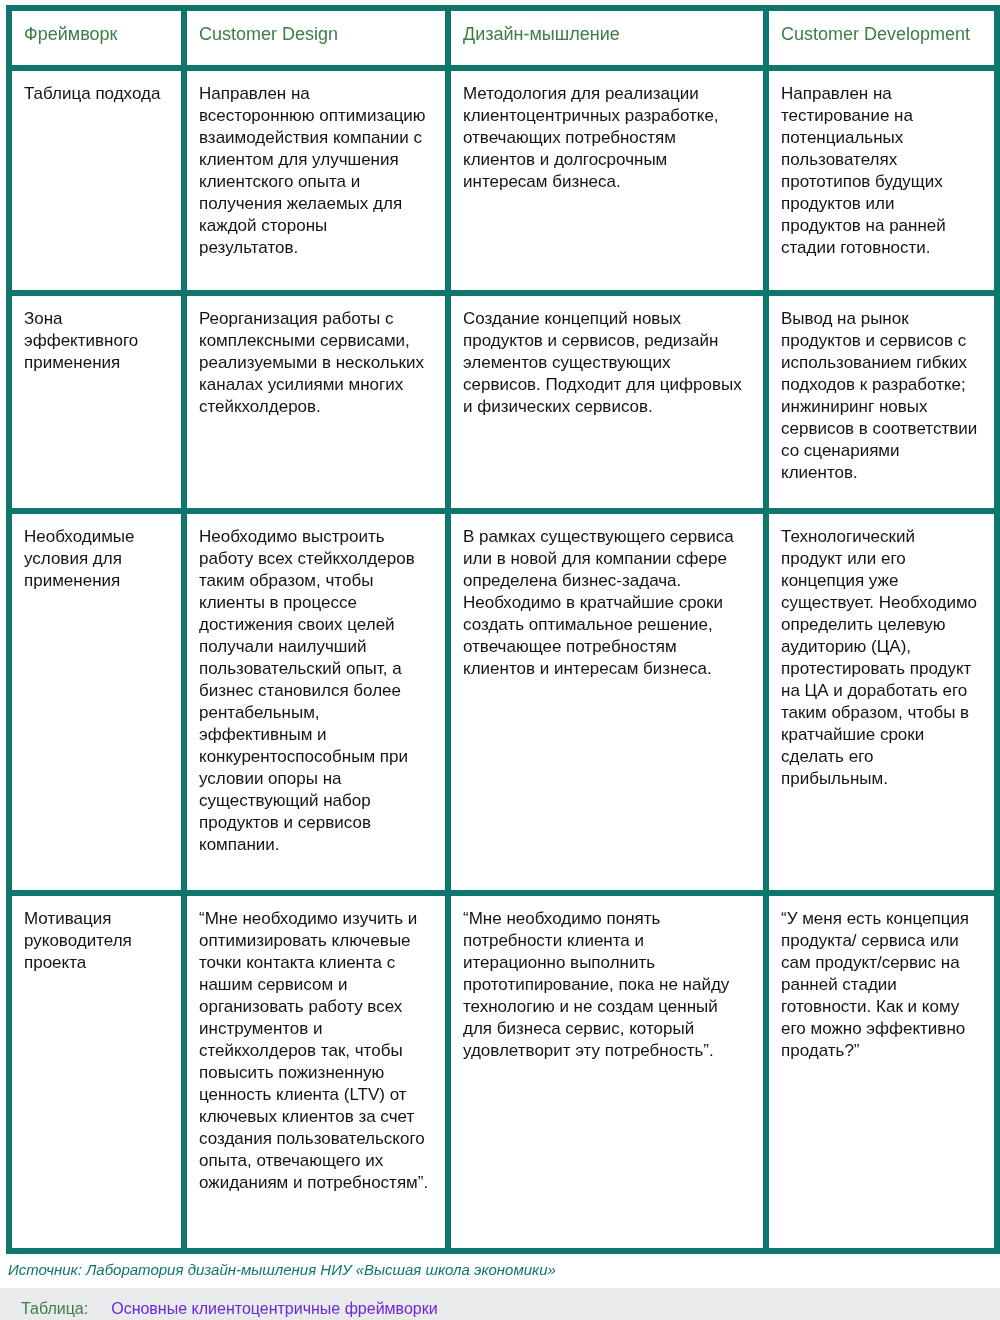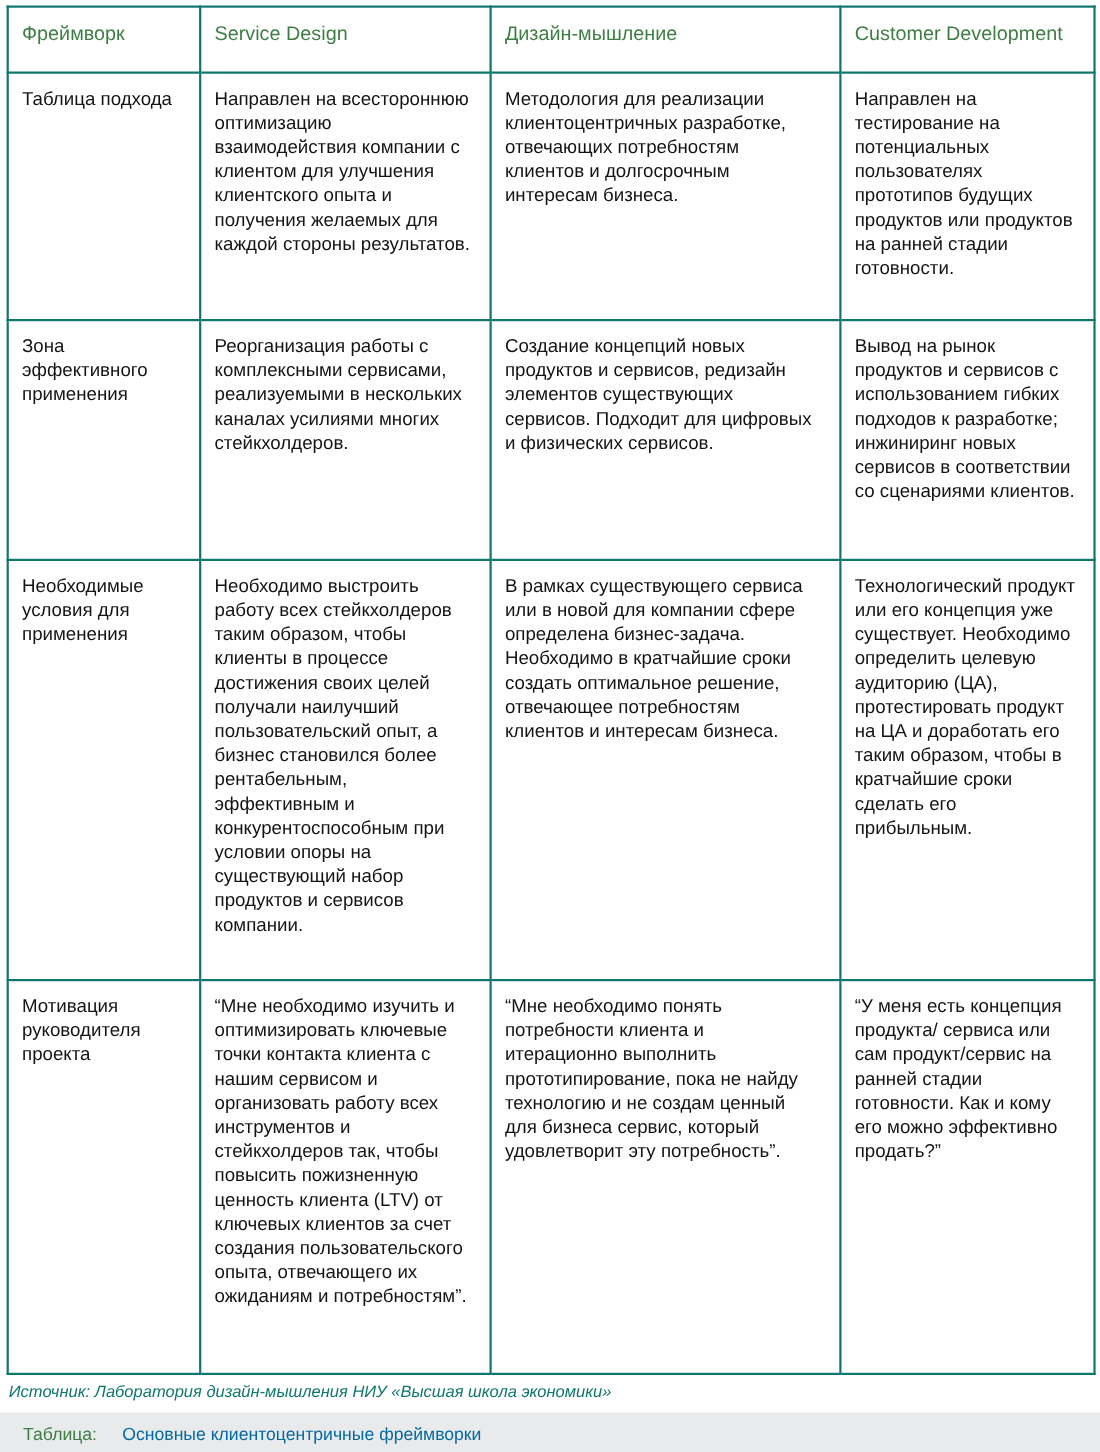--- a/index.html
+++ b/index.html
@@ -17,21 +17,21 @@
     background: #ffffff;
   }
   table.frameworks {
     border-collapse: collapse;
     margin: 5px 6px 0 6px;
     width: 988px;
     table-layout: fixed;
   }
   table.frameworks th,
   table.frameworks td {
-    border: 2px solid #0f766e;
+    border: 6px solid #0f766e;
     vertical-align: top;
     text-align: left;
     padding: 12px 16px 12px 12px;
     font-size: 17px;
     line-height: 22px;
     font-weight: normal;
     word-wrap: break-word;
   }
   table.frameworks thead tr { height: 60px; }
   tr.r1 { height: 225px; }
@@ -63,38 +63,38 @@
     display: flex;
     align-items: center;
     padding-left: 21px;
     box-sizing: border-box;
     font-size: 16px;
   }
   .caption-label {
     color: var(--accent, #3e7e44);
     margin-right: 23px;
   }
-  .caption-text { color: #0369a1; }
+  .caption-text { color: #6d28d9; }
 </style>
 </head>
 <body>
 
 <div class="page">
 
   <table class="frameworks">
     <colgroup>
       <col style="width:175px">
       <col style="width:264px">
       <col style="width:318px">
       <col style="width:231px">
     </colgroup>
     <thead>
       <tr>
         <th>Фреймворк</th>
-        <th>Service Design</th>
+        <th>Customer Design</th>
         <th>Дизайн-мышление</th>
         <th class="th-narrow">Customer Development</th>
       </tr>
     </thead>
     <tbody>
       <tr class="r1">
         <td class="row-label">Таблица подхода</td>
         <td>Направлен на всестороннюю оптимизацию взаимодействия компании с клиентом для улучшения клиентского опыта и получения желаемых для каждой стороны результатов.</td>
         <td>Методология для реализации клиентоцентричных разработке, отвечающих потребностям клиентов и долгосрочным интересам бизнеса.</td>
         <td>Направлен на тестирование на потенциальных пользователях прототипов будущих продуктов или продуктов на ранней стадии готовности.</td>

